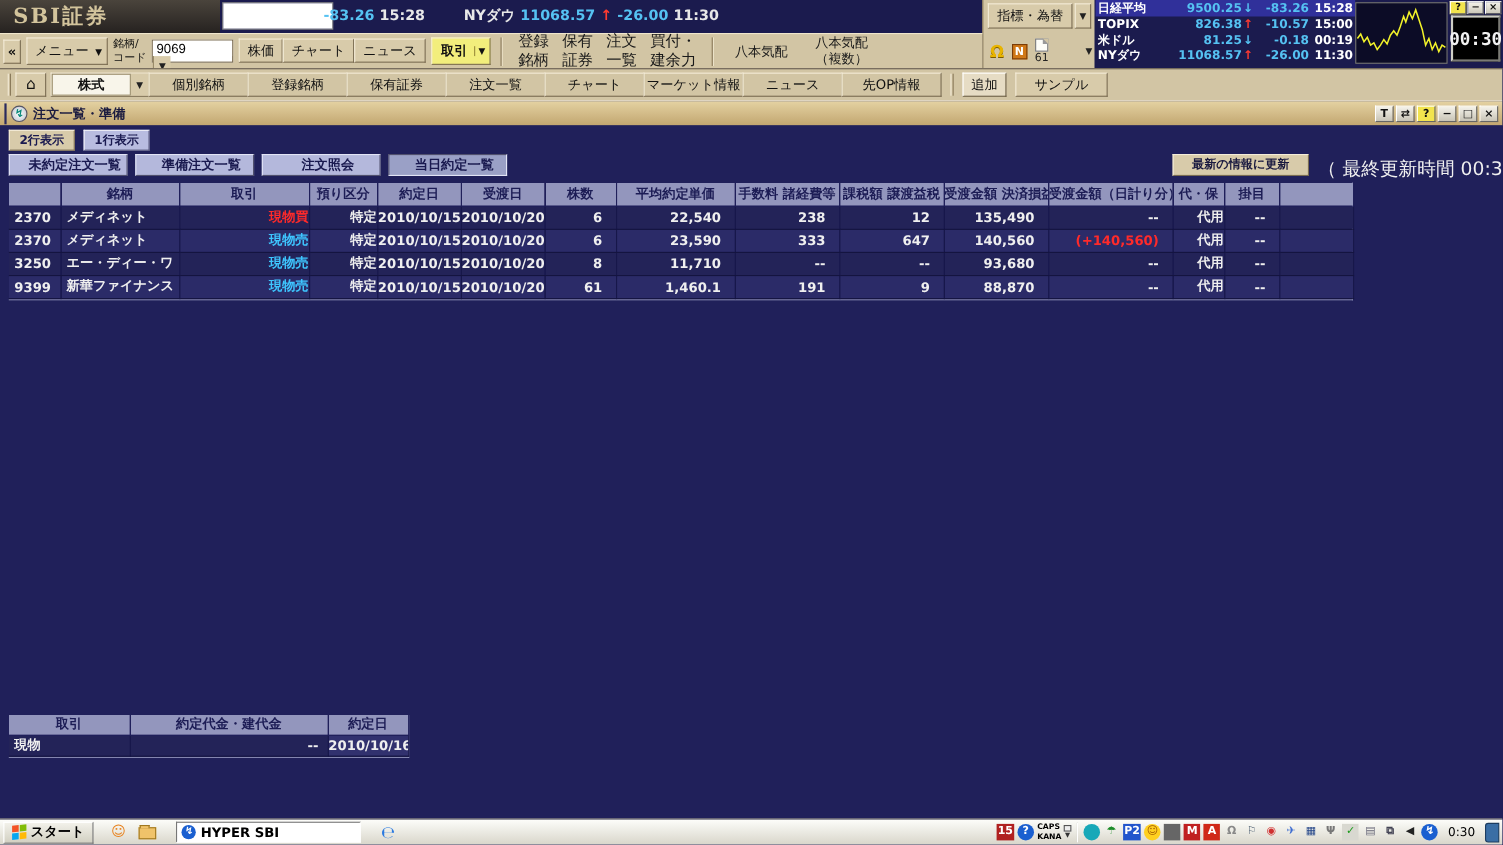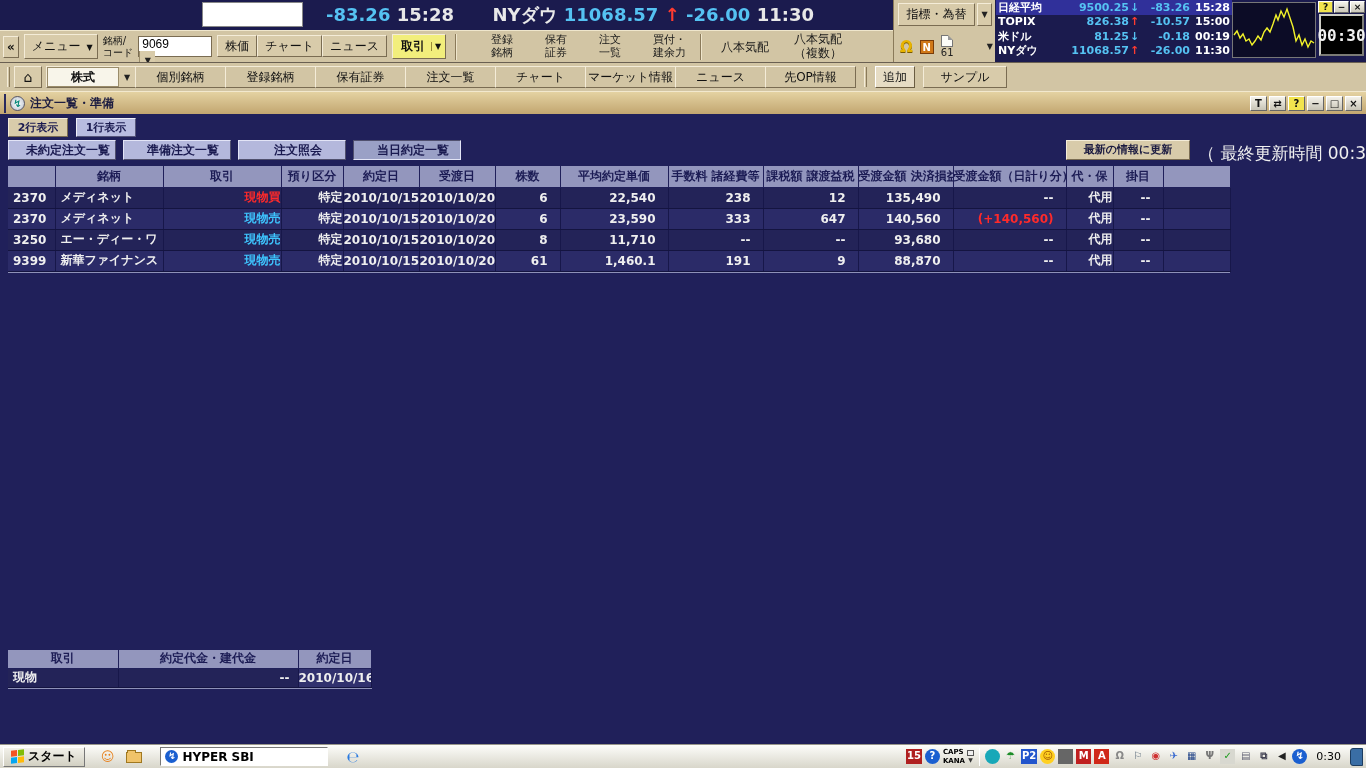--- a/index.html
+++ b/index.html
@@ -6,21 +6,21 @@
   html,body { width:1366px; height:768px; overflow:hidden; }
   body { position:relative; background:#20205a; font-family:"DejaVu Sans","Liberation Sans",sans-serif; font-size:12px; }
 
   
   #topbar { position:absolute; left:0; top:0; width:1366px; height:62px; background:#1b1b4e; }
   .logo { position:absolute; left:0; top:0; width:200px; height:30px; background:linear-gradient(180deg,#4a443c,#262220);
           color:#d3c49c; font-family:"DejaVu Serif","Liberation Serif",serif; font-size:19px; font-weight:bold;
           letter-spacing:2px; line-height:30px; padding-left:12px; }
   .whitebox { position:absolute; left:202px; top:2px; width:101px; height:25px; background:#fff; border:1px solid #888; }
   .whitebox input { width:100%; height:100%; border:none; outline:none; font-size:12px; padding:0 3px; }
-  .ticker { position:absolute; left:326px; top:0; height:30px; line-height:30px; font-size:18px; font-weight:bold; color:#e8e8e8; white-space:nowrap; }
+  .ticker { position:absolute; left:294px; top:0; height:30px; line-height:30px; font-size:13px; font-weight:bold; color:#e8e8e8; white-space:nowrap; }
   .ticker .cy { color:#55c2f2; } .ticker .rd { color:#ff3b30; } .ticker .sp { display:inline-block; width:26px; }
   .ind-block { position:absolute; left:893px; top:0; width:102px; height:62px; background:#d2c5a4; border-left:1px solid #8a7a5a; }
   .ind-btn { position:absolute; left:4px; top:3px; width:77px; height:23px; background:#d8cbaa; border:1px solid;
              border-color:#f4ecd8 #7a6c52 #7a6c52 #f4ecd8; font-size:12px; color:#111; text-align:center; line-height:21px; cursor:default; }
   .ind-arrow { position:absolute; left:83px; top:3px; width:15px; height:23px; background:#d8cbaa; border:1px solid;
                border-color:#f4ecd8 #7a6c52 #7a6c52 #f4ecd8; font-size:8px; text-align:center; line-height:22px; color:#222; }
   .bell-row { position:absolute; left:0; top:31px; width:102px; height:31px; display:flex; align-items:center; gap:7px; padding-left:6px; }
   .bell-g { color:#e8b400; font-size:15px; font-weight:bold; text-shadow:0 1px 0 #7a5a00; }
   .n-box { width:14px; height:14px; background:#d07818; border:1px solid #7a3c08; color:#fff; font-size:10px; font-weight:bold; text-align:center; line-height:13px; }
   .page-wrap { display:flex; flex-direction:column; align-items:center; line-height:1; }
@@ -54,21 +54,21 @@
   .chev { padding:3px 3px; font-weight:bold; }
   .menu-btn { padding-right:4px; }
   .menu-btn .dd { font-size:8px; margin-left:6px; }
   .code-label { font-size:10px; line-height:1.15; color:#111; text-align:left; white-space:nowrap; }
   .combo { display:flex; height:21px; border:1px solid #7a6c52; background:#fff;flex-direction:column; }
   .combo input { width:72px; border:none; outline:none; font-size:12px; padding:0 3px; }
   .combo .dd-btn { width:16px; background:#d8cbaa; border-left:1px solid #9a8c6a; font-size:8px; text-align:center; line-height:20px; color:#222; }
   .trade-btn { background:#f2ee7c; font-weight:bold; display:flex; align-items:center; padding:3px 4px 3px 8px; }
   .trade-btn .dd { font-size:8px; margin-left:6px; border-left:1px solid #9a8c3a; padding-left:3px; }
   .vsep { width:2px; height:26px; border-left:1px solid #8a7a5a; border-right:1px solid #efe6cc; margin:0 4px; }
-  .stack-link { font-size:11px; line-height:1.15; color:#1a1a1a; text-align:center; white-space:nowrap; padding:0 5px; cursor:default;margin-left:20px; }
+  .stack-link { font-size:14px; line-height:1.15; color:#1a1a1a; text-align:center; white-space:nowrap; padding:0 5px; cursor:default; }
   .flat-link { font-size:12px; color:#1a1a1a; text-align:center; white-space:nowrap; padding:0 10px; line-height:1.15; cursor:default; }
 
   
   #navbar { position:absolute; left:0; top:62px; width:1366px; height:29px; background:#d2c5a4; border-top:1px solid #6a6052;
             display:flex; align-items:center; padding-left:3px; }
   .grip { width:3px; height:20px; border-left:1px solid #f4ecd8; border-right:1px solid #8a7a5a; margin:0 4px; }
   .home-btn { width:28px; height:22px; background:#d8cbaa; border:1px solid; border-color:#f4ecd8 #7a6c52 #7a6c52 #f4ecd8;
               font-size:14px; text-align:center; line-height:20px; color:#111; }
   .stock-btn { display:flex; height:22px; margin-left:4px; border:1px solid; border-color:#f4ecd8 #7a6c52 #7a6c52 #f4ecd8; }
   .stock-btn .face { width:72px; background:#f8f5ea; border:1px solid #9a8c6a; font-size:12px; font-weight:bold; color:#111;
@@ -150,20 +150,21 @@
   .caps-win { width:7px; height:6px; border:1px solid #555; background:#eee; }
   .caps-dd { font-size:6px; color:#333; }
   .tray-sep { width:1px; height:18px; background:#aaa89c; border-right:1px solid #fff; margin:0 2px; }
   .tray-clock { font-size:11px; color:#000; margin:0 6px; }
   .showdesk { width:13px; height:18px; background:#3a6ea5; border:1px solid #1c3c60; border-radius:3px 0 0 3px; }
 </style>
 </head>
 <body>
 
 <div id="topbar">
+  <div class="logo">SBI証券</div>
   <div class="whitebox">
     <input value="" style="">
   </div>
   <div class="ticker">
     <span class="cy">-83.26</span>
     <span>15:28</span>
     <span class="sp"></span>
     <span>NYダウ</span>
     <span class="cy">11068.57</span>
     <span class="rd">↑</span>

